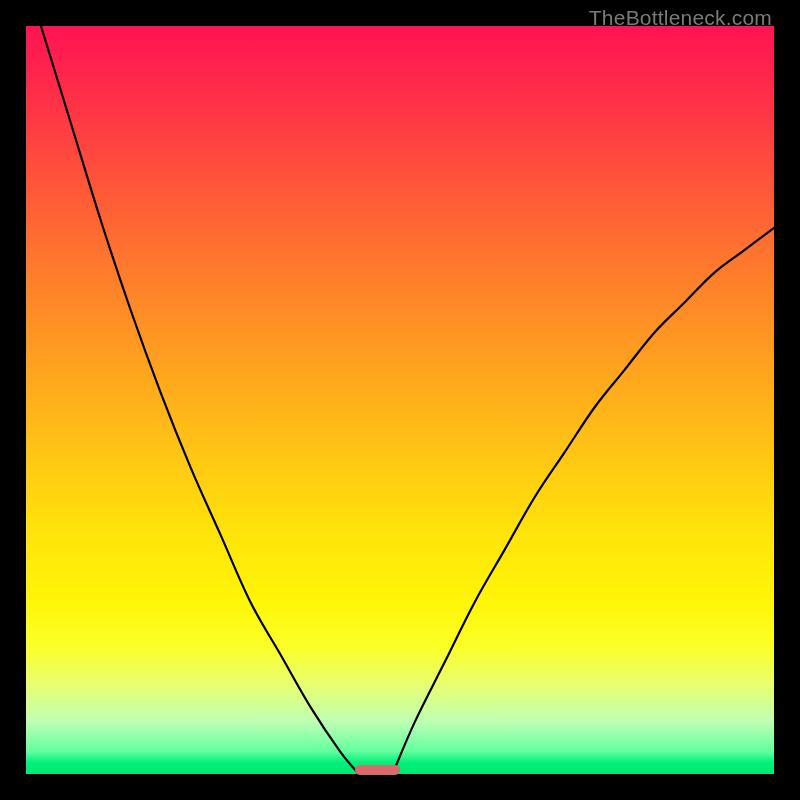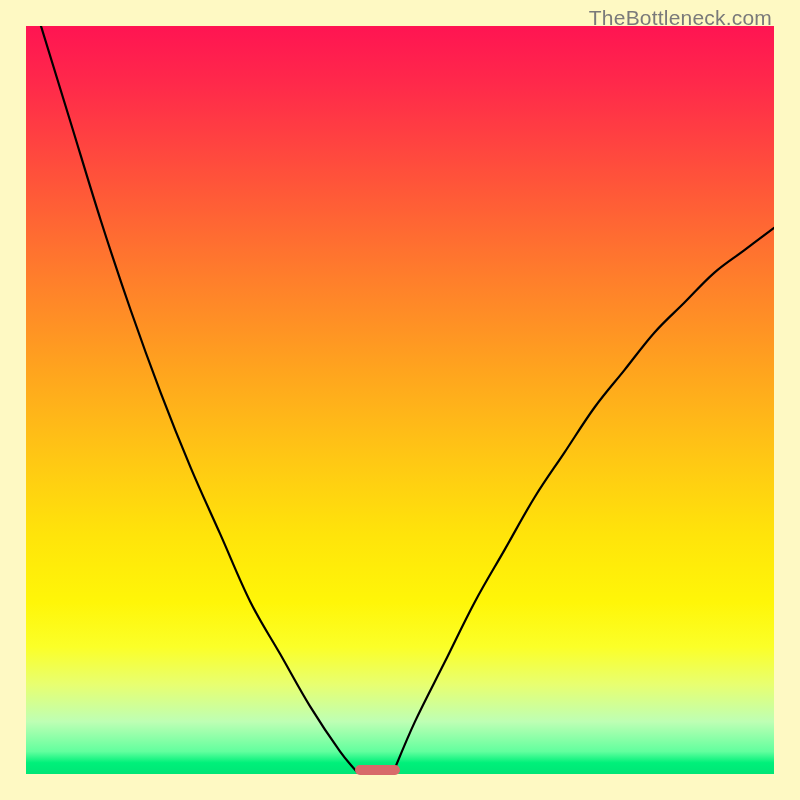--- a/index.html
+++ b/index.html
@@ -1,20 +1,20 @@
 <!DOCTYPE html>
 <html><head>
 <meta charset="utf-8">
 <style>
   * { margin: 0; padding: 0; box-sizing: border-box; }
   html, body { width: 800px; height: 800px; overflow: hidden; }
   .frame {
     width: 800px;
     height: 800px;
-    background: #fef9c3;
+    background: #000000;
     position: relative;
   }
   .plot-area {
     position: absolute;
     left: 26px;
     top: 26px;
     width: 748px;
     height: 748px;
     background: linear-gradient(to bottom,
       #ff1452 0%,

